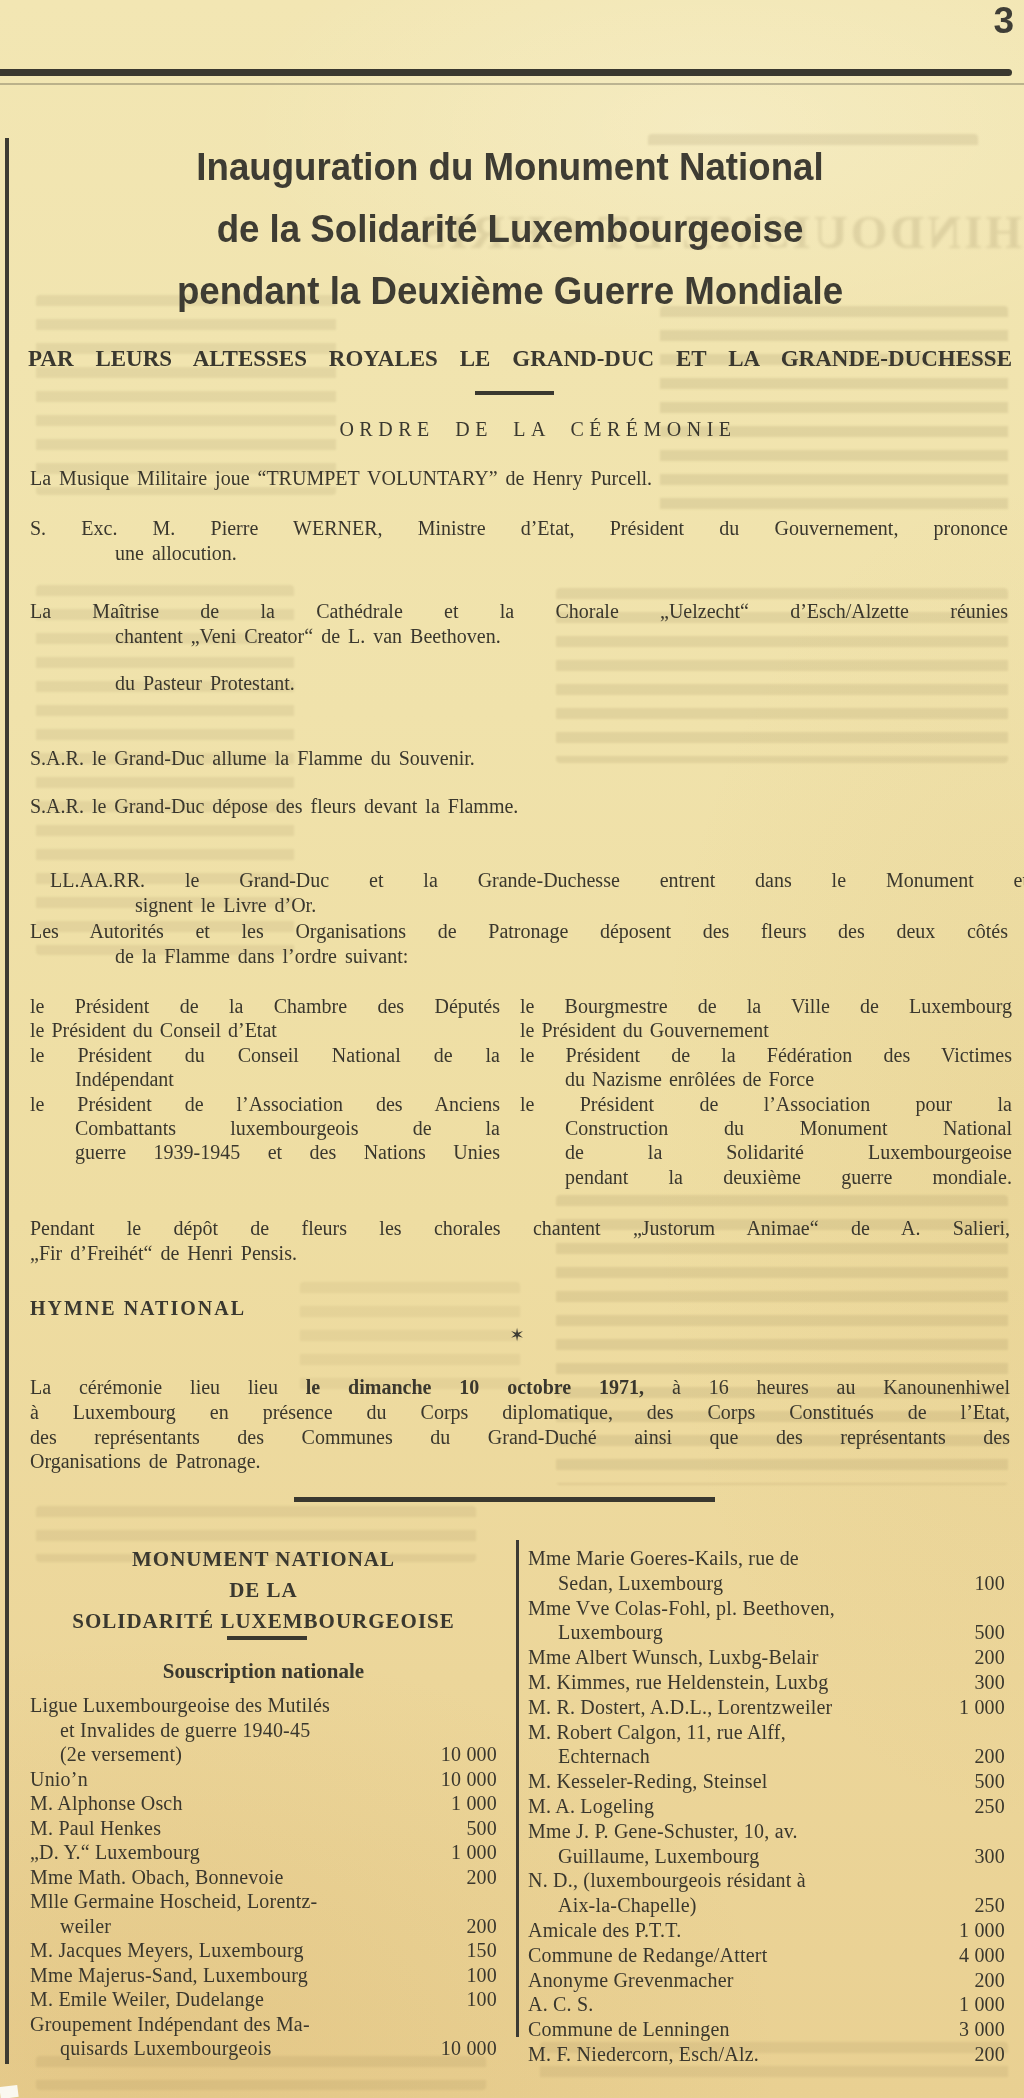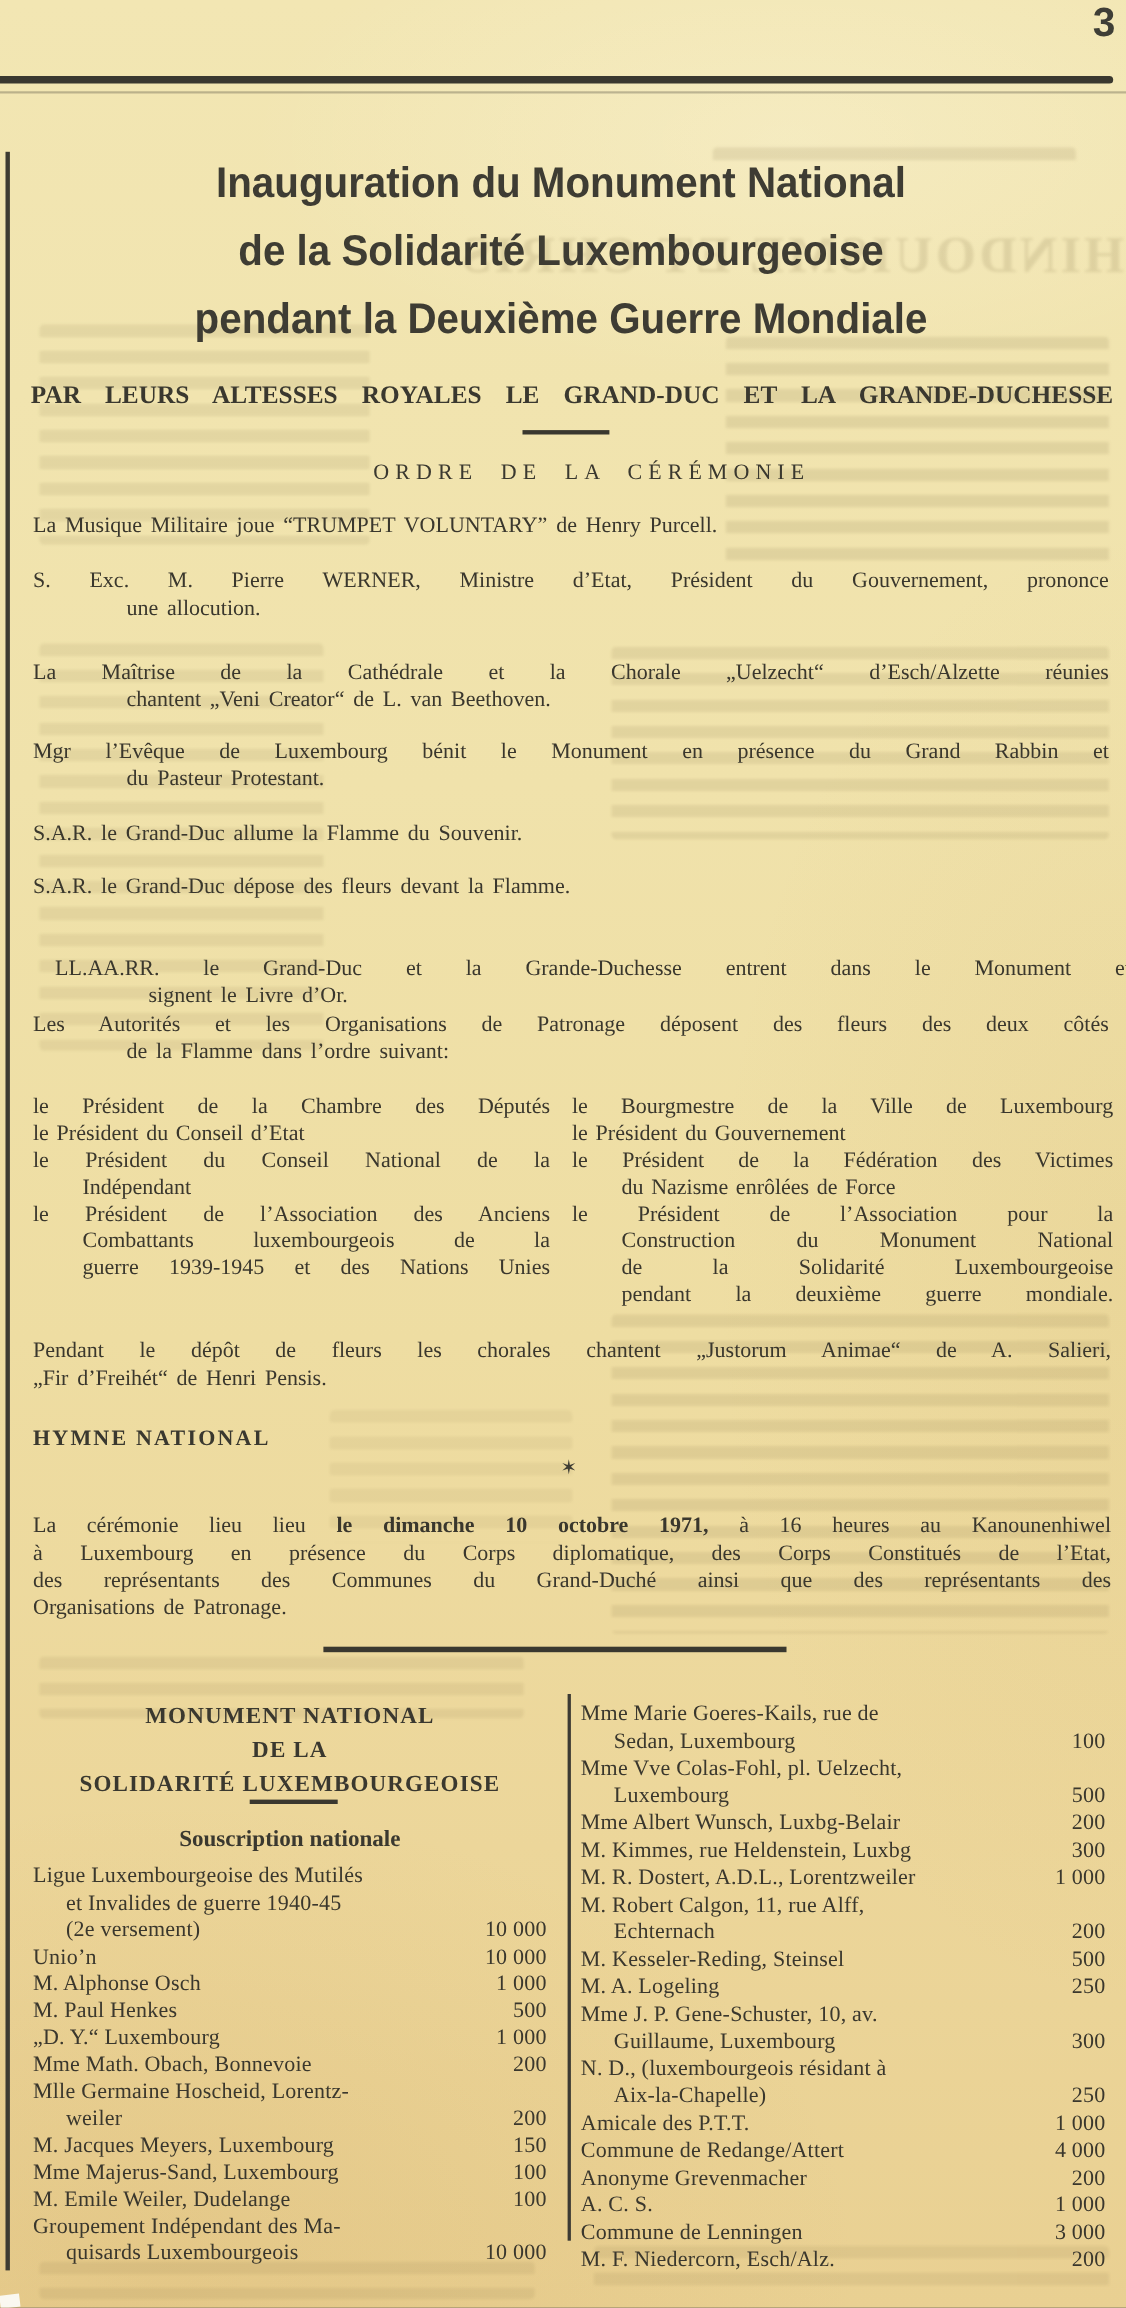--- a/index.html
+++ b/index.html
@@ -135,21 +135,20 @@
       </div>
       <div class="para">
         <div class="line fill">S. Exc. M. Pierre WERNER, Ministre d’Etat, Président du Gouvernement, prononce</div>
         <div class="line indent">une allocution.</div>
       </div>
       <div class="para">
         <div class="line fill">La Maîtrise de la Cathédrale et la Chorale „Uelzecht“ d’Esch/Alzette réunies</div>
         <div class="line indent">chantent „Veni Creator“ de L. van Beethoven.</div>
       </div>
       <div class="para">
-        <div class="line fill">Mgr l’Evêque de Luxembourg bénit le Monument en présence du Grand Rabbin et</div>
         <div class="line indent">du Pasteur Protestant.</div>
       </div>
       <div class="para">
         <div class="line">S.A.R. le Grand-Duc allume la Flamme du Souvenir.</div>
       </div>
       <div class="para">
         <div class="line">S.A.R. le Grand-Duc dépose des fleurs devant la Flamme.</div>
       </div>
       <div class="para">
         <div class="line fill">LL.AA.RR. le Grand-Duc et la Grande-Duchesse entrent dans le Monument et</div>
@@ -272,21 +271,21 @@
   <div class="abs don-col" id="don-right">
       <div class="drow">
         <span class="dt">Mme Marie Goeres-Kails, rue de</span>
         <span class="da"></span>
       </div>
       <div class="drow">
         <span class="dt ind">Sedan, Luxembourg</span>
         <span class="da">100</span>
       </div>
       <div class="drow">
-        <span class="dt">Mme Vve Colas-Fohl, pl. Uelzecht,</span>
+        <span class="dt">Mme Vve Colas-Fohl, pl. Beethoven,</span>
         <span class="da"></span>
       </div>
       <div class="drow">
         <span class="dt ind">Luxembourg</span>
         <span class="da">500</span>
       </div>
       <div class="drow">
         <span class="dt">Mme Albert Wunsch, Luxbg-Belair</span>
         <span class="da">200</span>
       </div>

